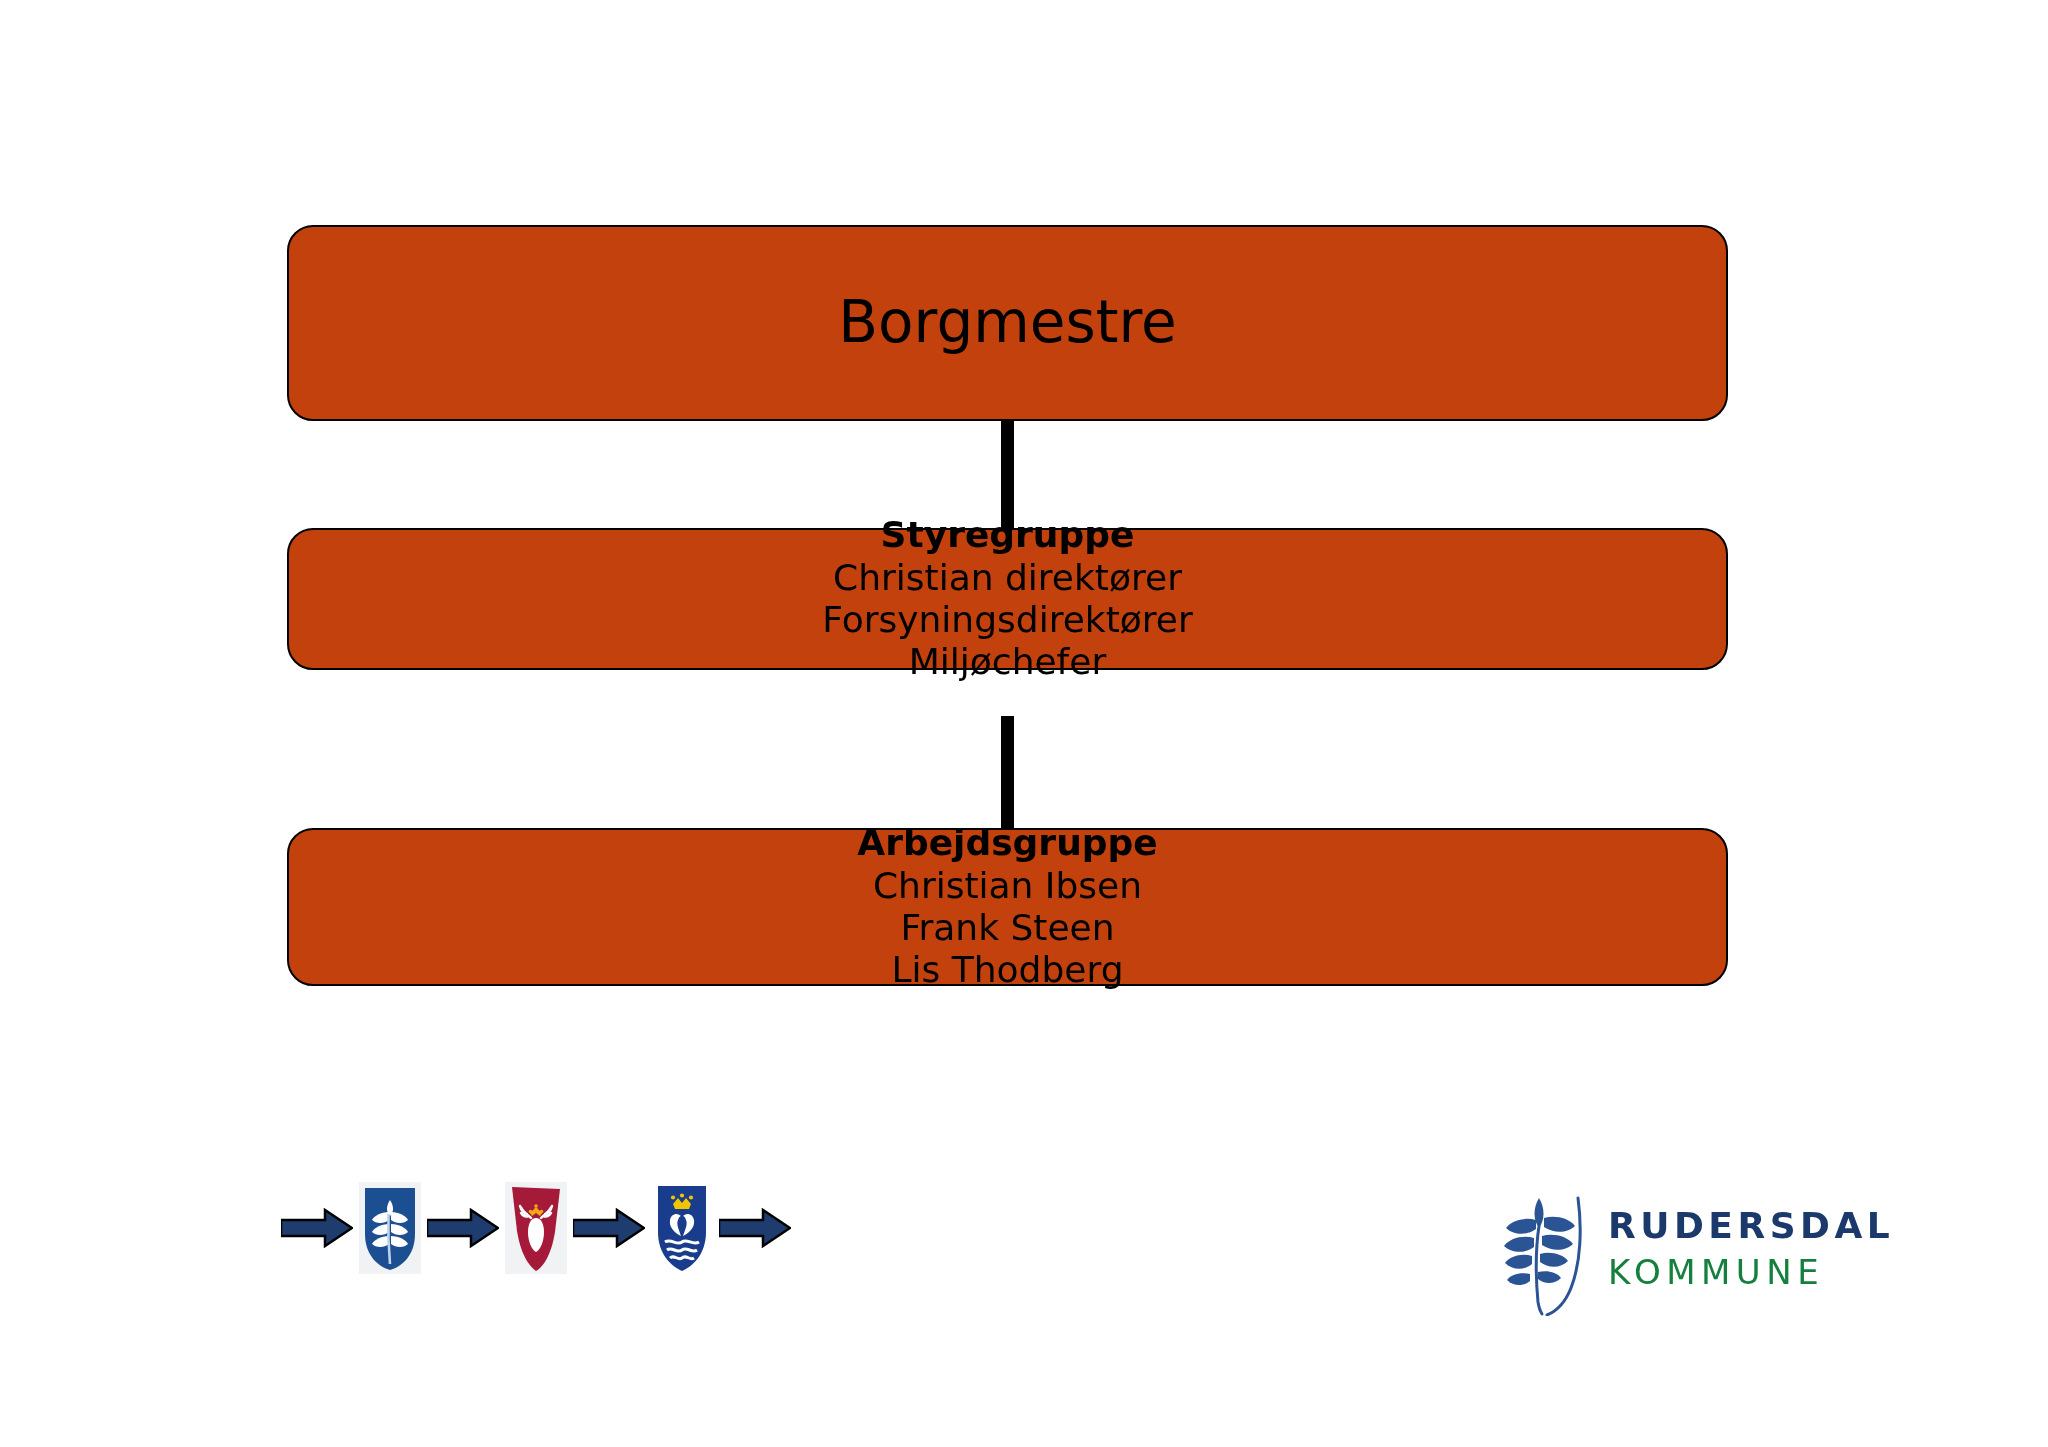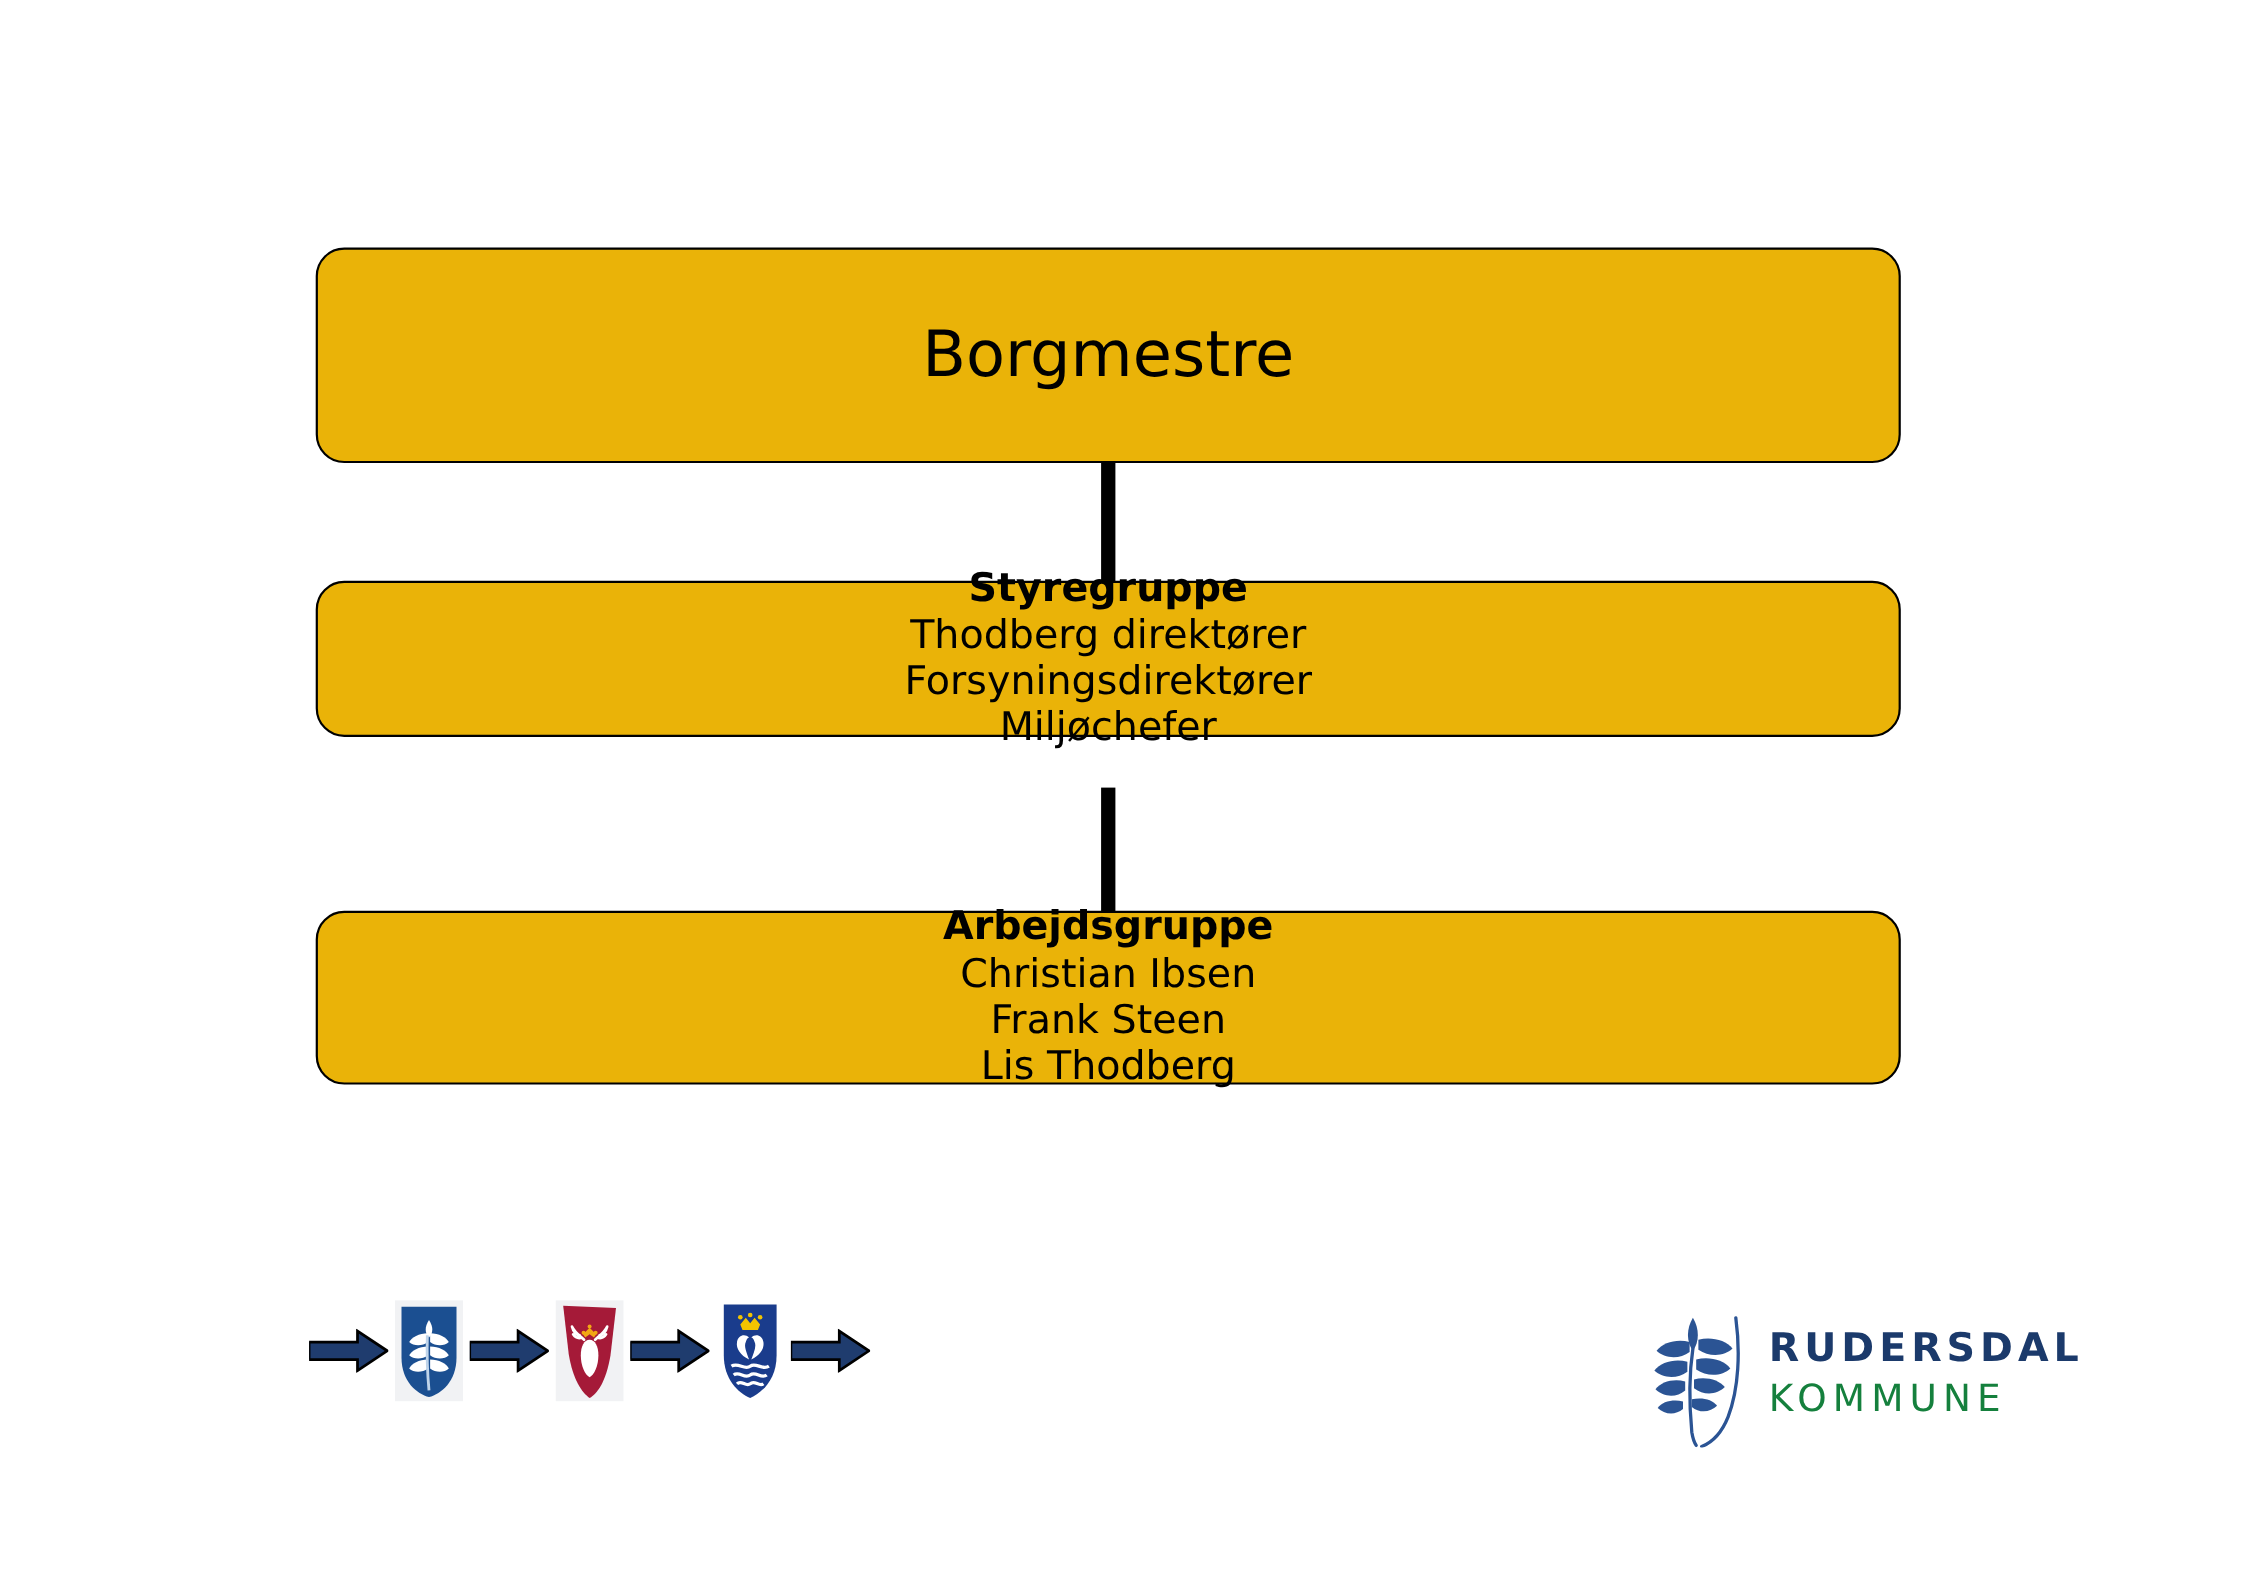--- a/index.html
+++ b/index.html
@@ -24,21 +24,21 @@
     height: 1100px;
   }
 
   .org-box {
     position: absolute;
     left: 287px;
     width: 1441px;
     box-sizing: border-box;
     border: 2px solid #000000;
     border-radius: 26px;
-    background: #eab308;
+    background: #c2410c;
     display: flex;
     flex-direction: column;
     align-items: center;
     justify-content: center;
     z-index: 2;
   }
 
   #box-borgmestre {
     top: 225px;
     height: 196px;
@@ -151,21 +151,21 @@
 
   <div class="connector" id="connector-1"></div>
   <div class="connector" id="connector-2"></div>
 
   <div class="org-box" id="box-borgmestre">
     <div class="box-title-large">Borgmestre</div>
   </div>
 
   <div class="org-box" id="box-styregruppe">
     <div class="box-title-bold">Styregruppe</div>
-    <div class="box-line">Thodberg direktører</div>
+    <div class="box-line">Christian direktører</div>
     <div class="box-line">Forsyningsdirektører</div>
     <div class="box-line">Miljøchefer</div>
   </div>
 
   <div class="org-box" id="box-arbejdsgruppe">
     <div class="box-title-bold">Arbejdsgruppe</div>
     <div class="box-line">Christian Ibsen</div>
     <div class="box-line">Frank Steen</div>
     <div class="box-line">Lis Thodberg</div>
   </div>

